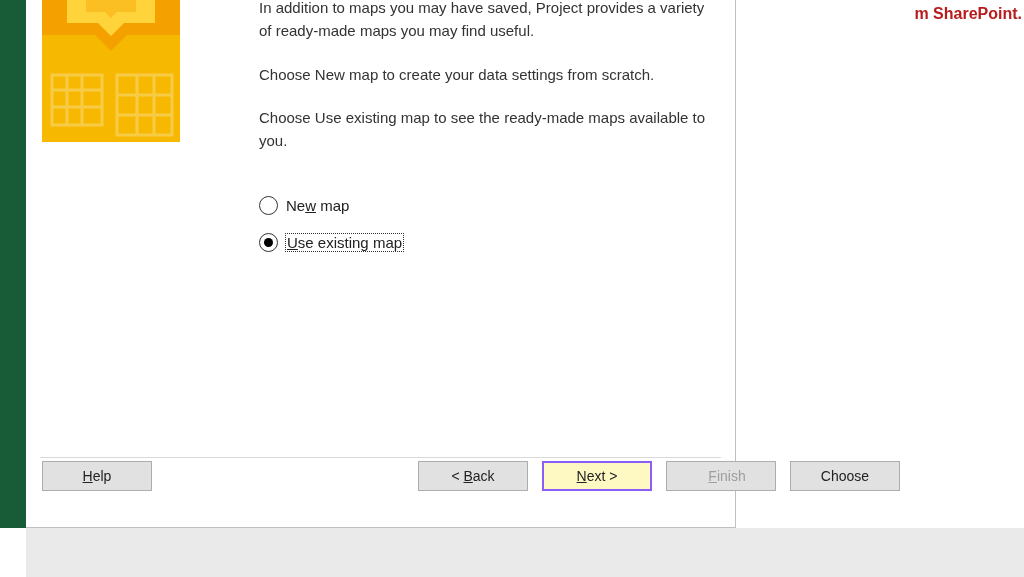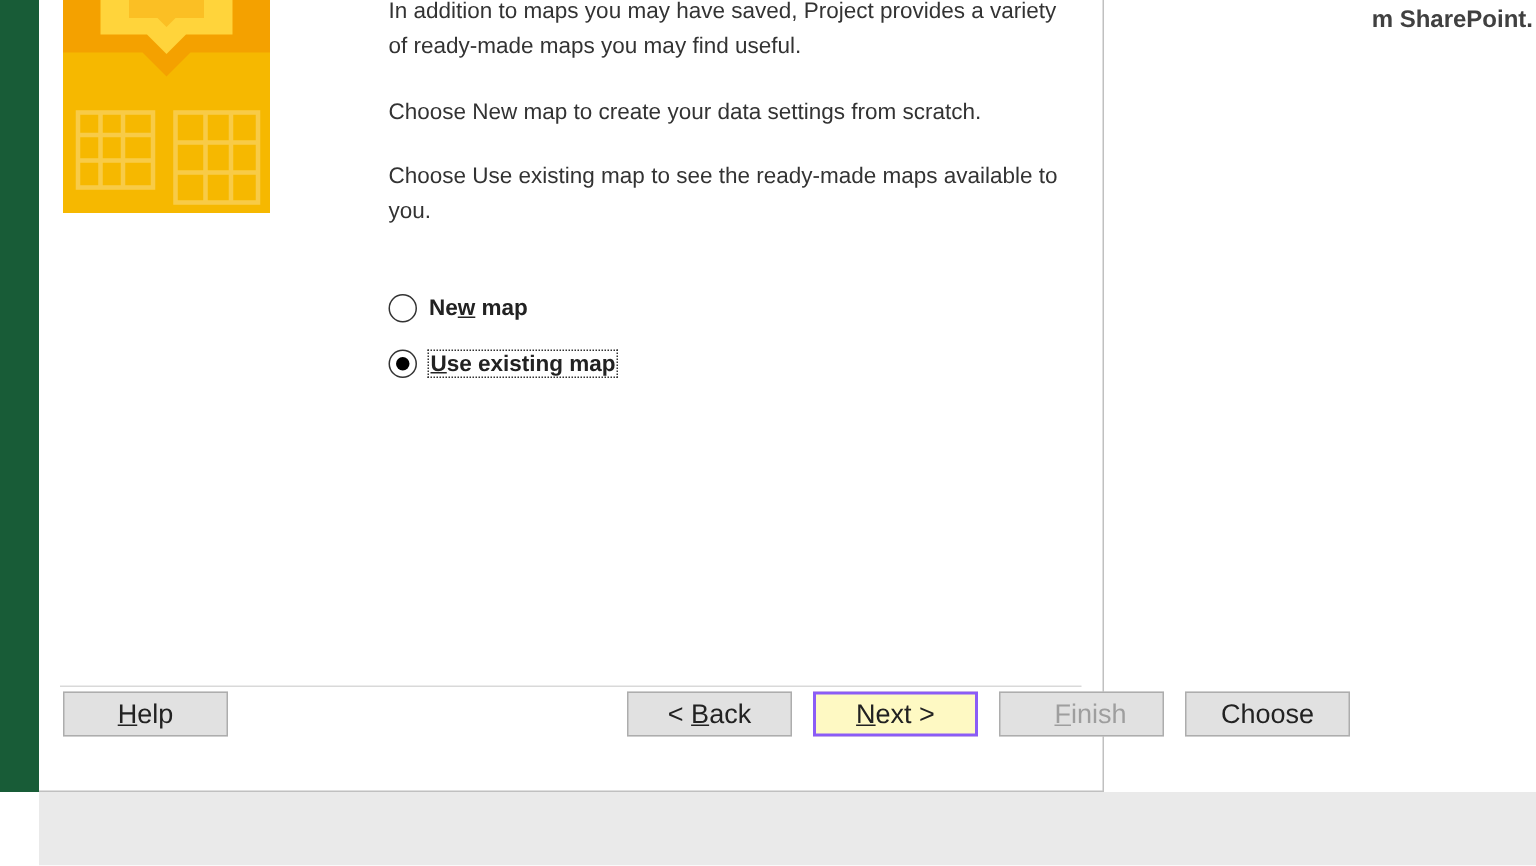--- a/index.html
+++ b/index.html
@@ -31,21 +31,21 @@
       top: 528px;
       bottom: 0;
       background: #eaeaea;
     }
     .bg-sharepoint {
       position: absolute;
       right: 2px;
       top: 5px;
       font-size: 16px;
       font-weight: 600;
-      color: #404040;
+      color: #b91c1c;
     }
     .dialog {
       position: absolute;
       left: 26px;
       top: 0;
       width: 710px;
       height: 528px;
       background: #fff;
       border-right: 1px solid #c0c0c0;
       border-bottom: 1px solid #c0c0c0;
@@ -68,21 +68,20 @@
       top: -4px;
       right: 22px;
     }
     .p {
       color: #333;
       line-height: 1.55;
       margin-bottom: 20px;
     }
     .options {
       margin-top: 44px;
-      font-weight: bold;
     }
     .radio-row {
       display: flex;
       align-items: center;
       margin-bottom: 18px;
       cursor: default;
     }
     .radio-outer {
       width: 19px;
       height: 19px;
@@ -127,21 +126,21 @@
       top: 476px;
       display: flex;
       align-items: center;
     }
     .btn {
       height: 30px;
       width: 110px;
       border: 1px solid #adadad;
       background: #e1e1e1;
       font-family: inherit;
-      font-size: 18px;
+      font-size: 14px;
       color: #222;
       cursor: pointer;
       display: flex;
       align-items: center;
       justify-content: center;
     }
     .btn.default {
       border: 2px solid #8b5cf6;
       background: #fef9c3;
     }

